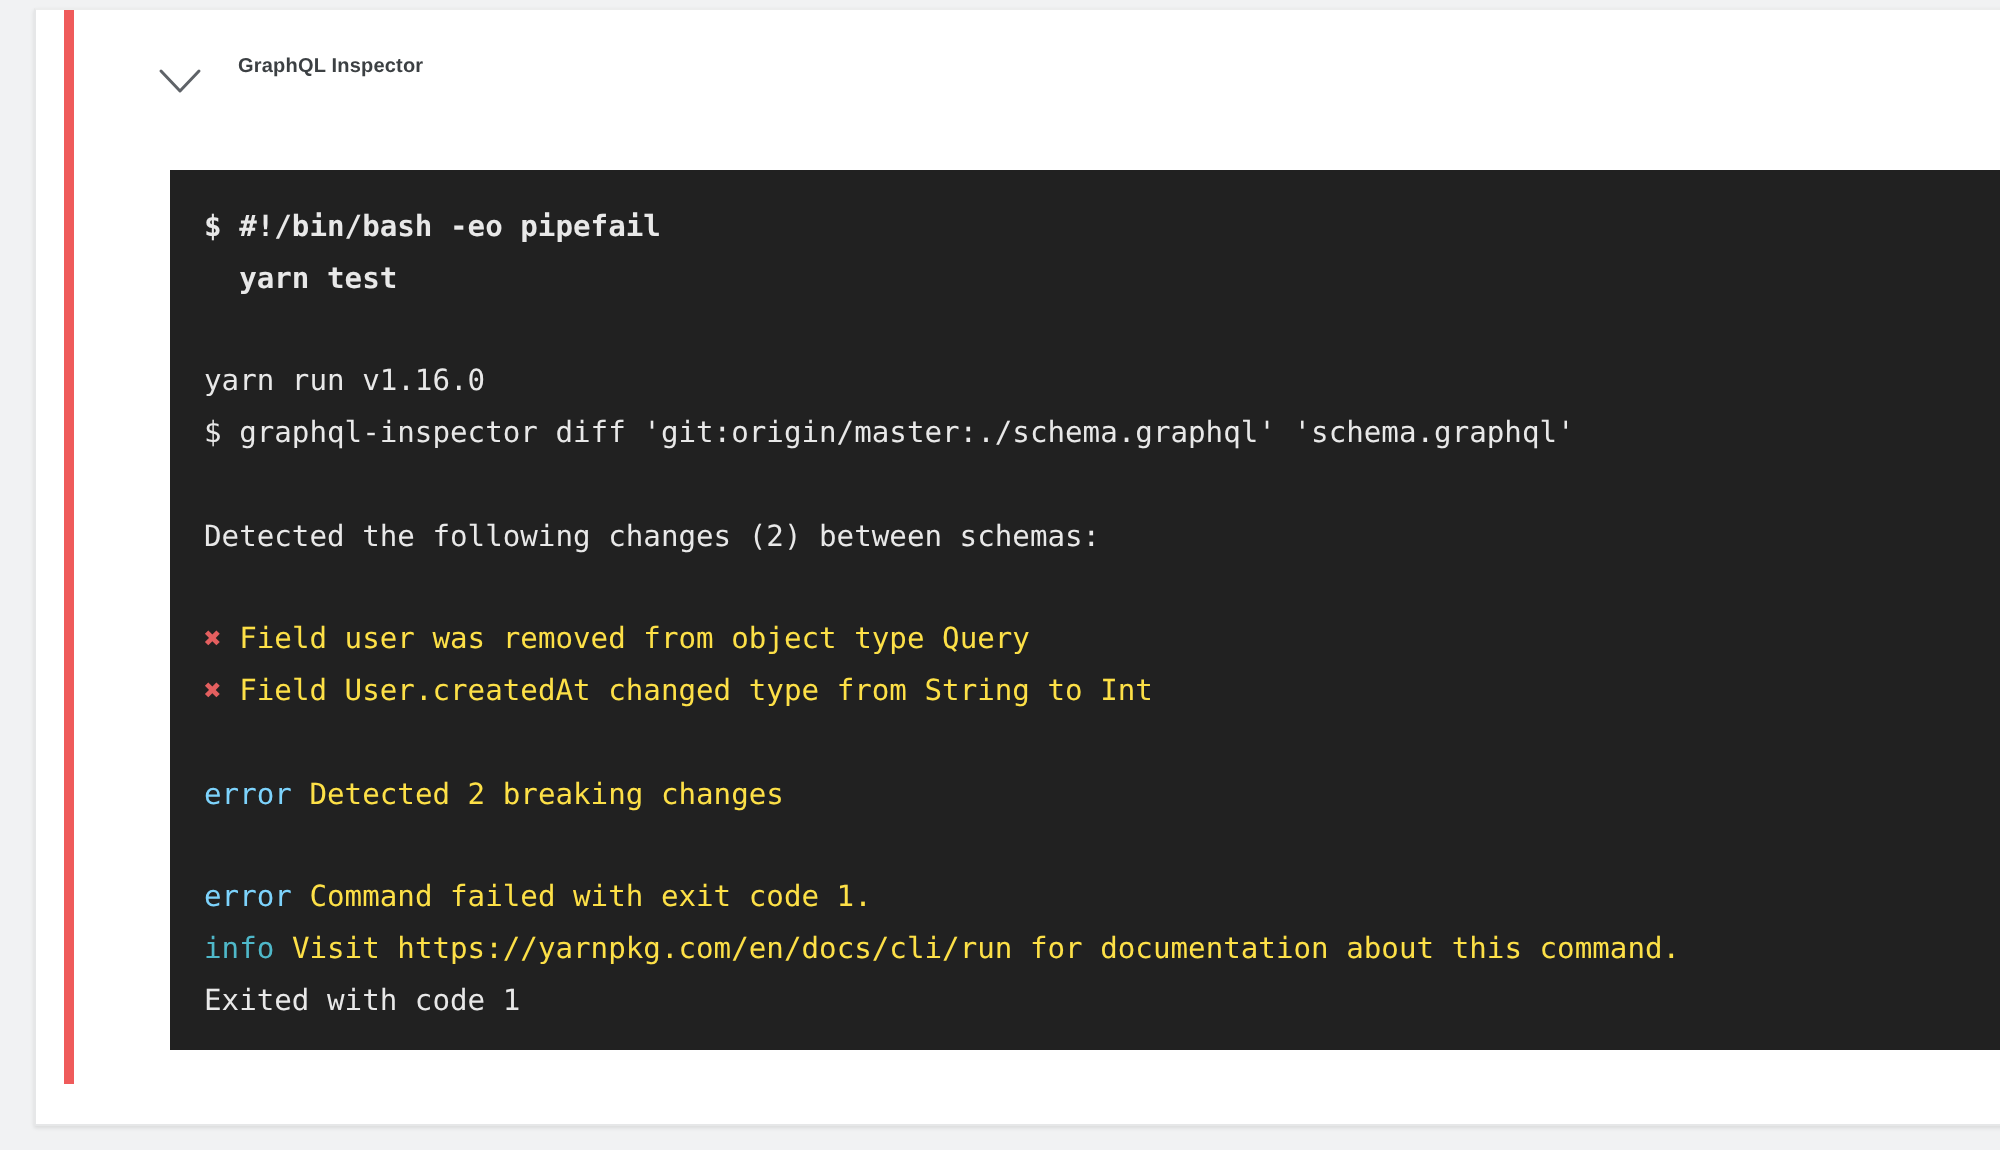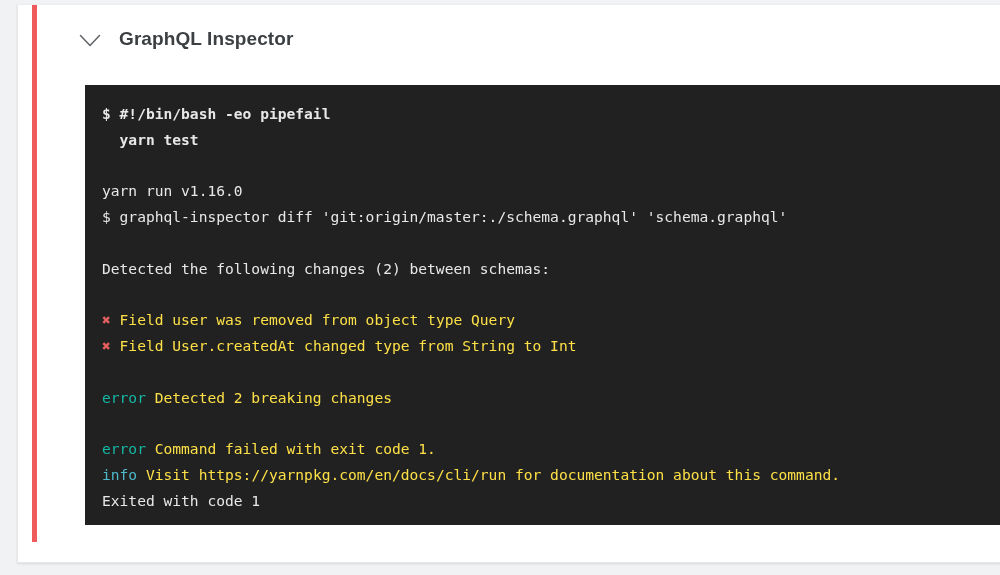--- a/index.html
+++ b/index.html
@@ -58,21 +58,21 @@
     align-items: center;
     justify-content: center;
     cursor: pointer;
   }
   .chevron-btn svg { display: block; }
 
   .card-title {
     position: absolute;
     left: 101px;
     top: 23px;
-    font-size: 19px;
+    font-size: 10px;
     font-weight: bold;
     color: #3c4043;
     letter-spacing: 0.1px;
     white-space: nowrap;
   }
 
   
   .terminal {
     position: absolute;
     left: 67px;
@@ -89,21 +89,21 @@
     line-height: 25.8px;
     color: #e8e8e8;
     white-space: pre;
   }
   .log-line {
     white-space: pre;
     min-height: 25.8px;
   }
   .log-line.blank { color: transparent; }
   .bold { font-weight: bold; }
-  .tok-error { color: #14b8a6; }
+  .tok-error { color: #7dd3fc; }
   .tok-info  { color: #4fb8c9; }
   .tok-cross { color: #e35f5f; font-weight: bold; }
   .tok-plain { color: #fde047; }
 </style>
 </head>
 <body>
 
 <div class="card">
 
   <div class="accent-bar"></div>

